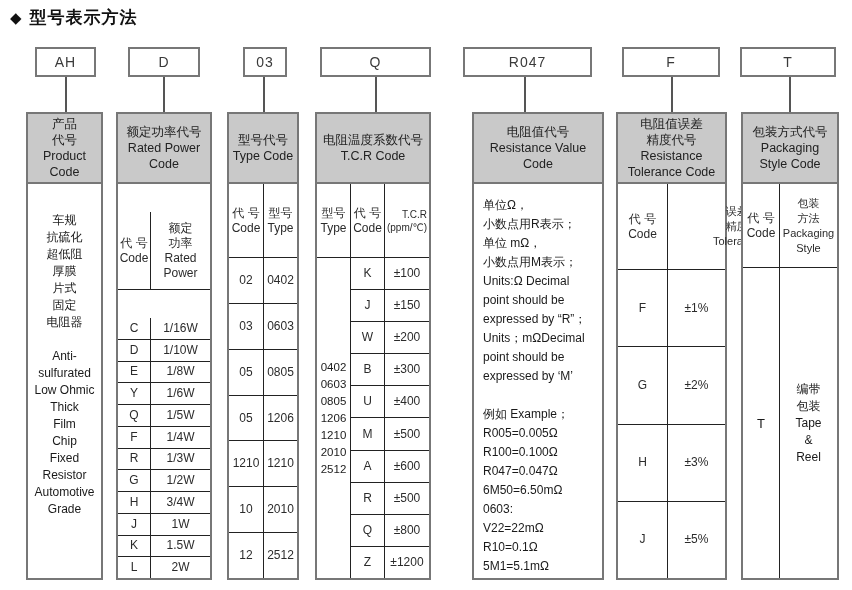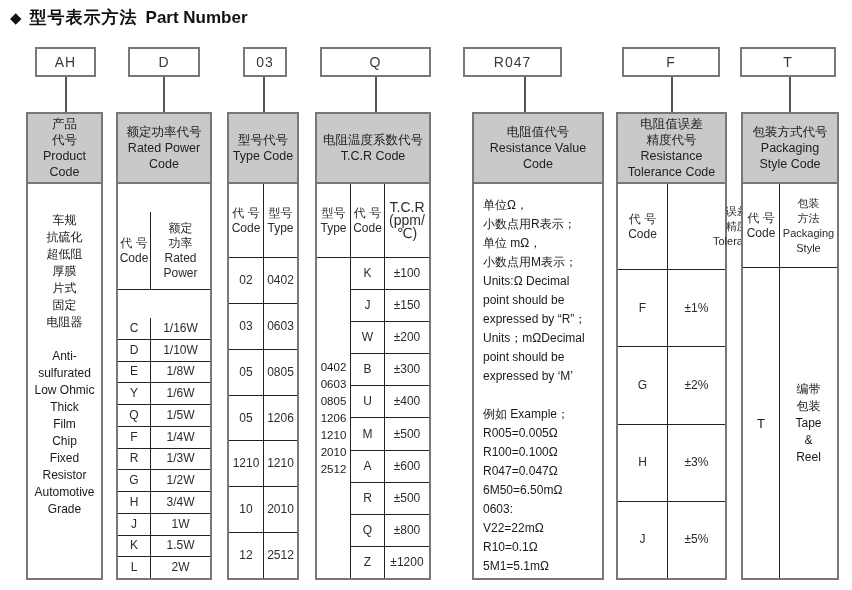--- a/index.html
+++ b/index.html
@@ -14,21 +14,21 @@
   .title .zh { letter-spacing:1px; }
 
   
   .pbox { position:absolute; top:47px; height:30px; border:2px solid #777;
           display:flex; align-items:center; justify-content:center;
           font-size:14px; color:#3a3a3a; letter-spacing:1px; background:#fff; }
   #pbox-0 { left:35px;  width:61px; }
   #pbox-1 { left:128px; width:72px; }
   #pbox-2 { left:243px; width:44px; }
   #pbox-3 { left:320px; width:111px; }
-  #pbox-4 { left:463px; width:99px; }
+  #pbox-4 { left:463px; width:129px; }
   #pbox-5 { left:622px; width:98px; }
   #pbox-6 { left:740px; width:96px; }
 
   
   .connector { position:absolute; top:77px; height:35px; width:2px; background:#555; }
   #conn-0 { left:65px; } #conn-1 { left:163px; } #conn-2 { left:263px; }
   #conn-3 { left:375px; } #conn-4 { left:524px; } #conn-5 { left:671px; }
   #conn-6 { left:789px; }
 
   
@@ -59,21 +59,21 @@
 
   .tbody { flex:1; display:flex; flex-direction:column; }
   .trow { flex:1; display:flex; }
   .trow + .trow { border-top:1px solid #222; }
   .trow .tcell:not(:last-child) { border-right:1px solid #222; }
 
   #col-rated .c0 { flex:none; width:33px; }
   #col-type  .c0 { flex:none; width:35px; }
   #col-tcr   .c0 { flex:none; width:34px; }
   #col-tcr   .subheader .c1 { flex:none; width:34px; }
-  #col-tcr   .subheader .c2 { font-size:14px; line-height:13px; }
+  #col-tcr   .subheader .c2 { font-size:10px; line-height:13px;text-align:right; }
   #col-tol   .c0 { flex:none; width:50px; }
   #col-pack  .c0 { flex:none; width:37px; }
   #col-tol  .subheader .c1 { font-size:11px;margin-left:45px; }
   #col-pack .subheader .c1 { font-size:11px; }
 
   
   .tcr-body { flex:1; display:flex; }
   .merged-type { flex:none; width:34px; border-right:1px solid #222;
                  display:flex; align-items:center; justify-content:center;
                  white-space:pre-line; text-align:center; font-size:11.5px; line-height:17px; }
@@ -92,21 +92,20 @@
                 text-align:center; white-space:pre-line; font-size:12px; line-height:17px; }
 </style>
 </head>
 <body>
 
 <div id="stage">
 
   <div class="title">
     <span class="bullet">◆</span>
     <span class="zh">型号表示方法</span>
-    <span class="en">Part Number</span>
   </div>
 
   <div class="pbox" id="pbox-0">AH</div>
   <div class="pbox" id="pbox-1">D</div>
   <div class="pbox" id="pbox-2">03</div>
   <div class="pbox" id="pbox-3">Q</div>
   <div class="pbox" id="pbox-4">R047</div>
   <div class="pbox" id="pbox-5">F</div>
   <div class="pbox" id="pbox-6">T</div>
 

